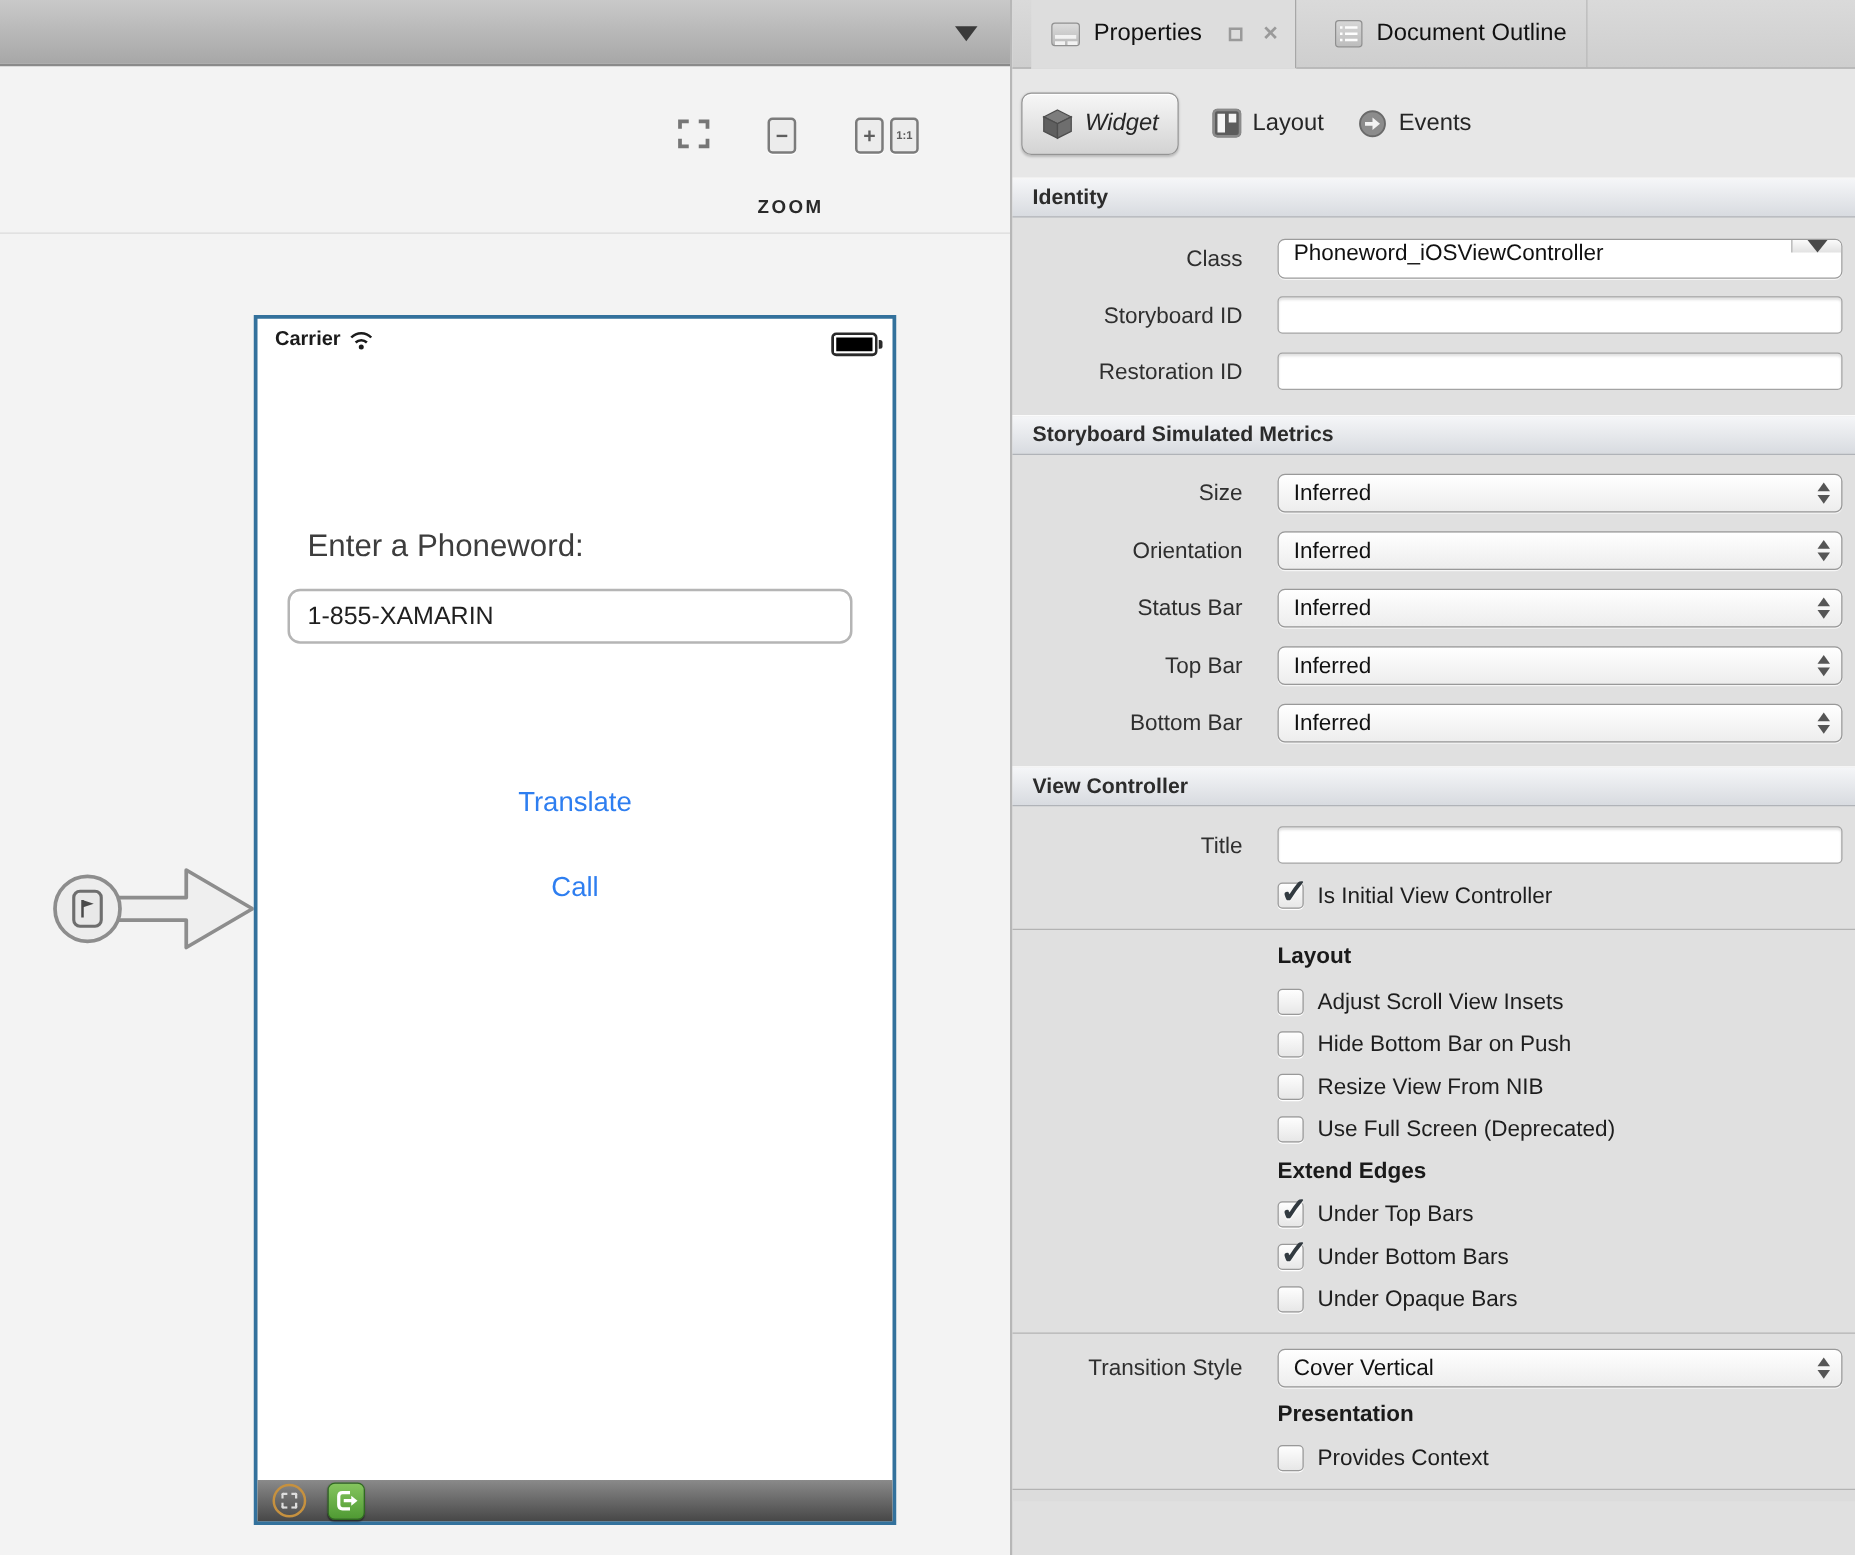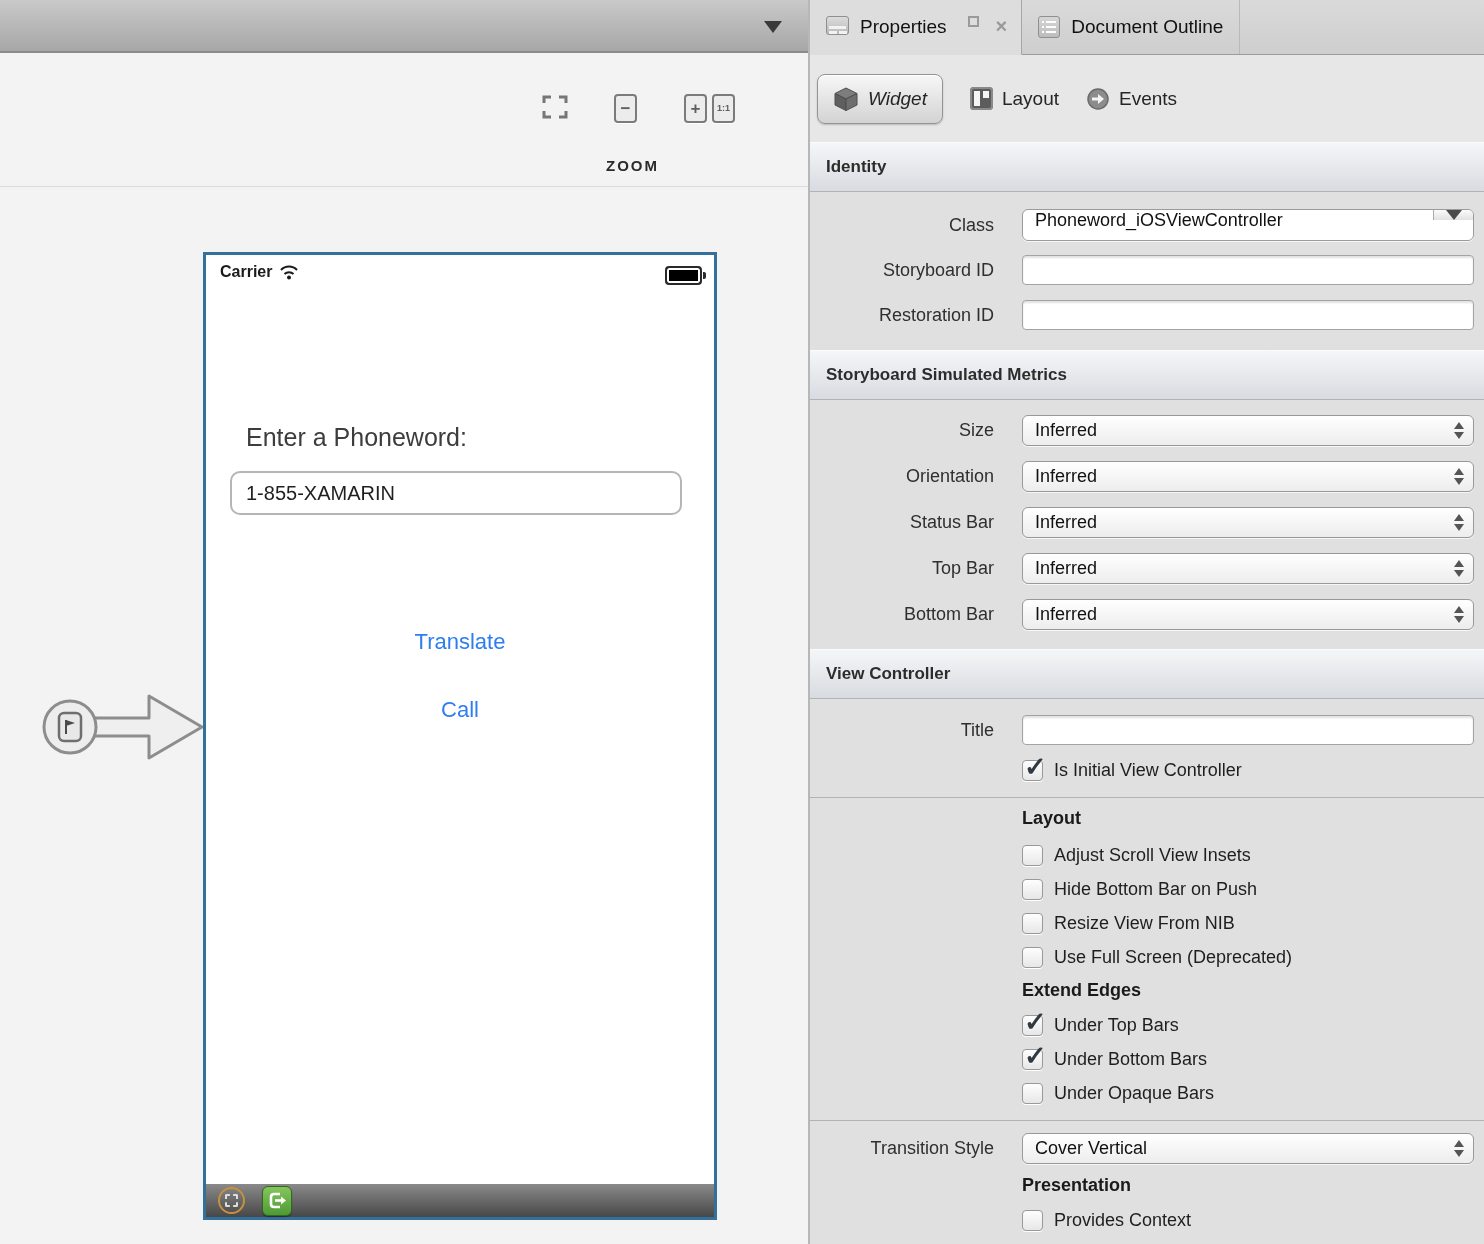--- a/index.html
+++ b/index.html
@@ -55,22 +55,22 @@
   .ring-icon .dash { width:13px; height:13px; border:2px dashed #dedede; border-radius:2px; }
   .exit-icon { width:30px; height:30px; border-radius:6px; border:1px solid #2f6b1f;
              background:linear-gradient(#85c55e,#4f9a33); display:flex; align-items:center;
              justify-content:center; cursor:pointer; box-shadow:0 1px 1px rgba(0,0,0,.4); }
 
   
   .right-panel { position:absolute; left:810px; top:0; width:674px; height:1244px; background:#e0e0e0; }
 
   .tabbar { height:55px; background:linear-gradient(#dadada,#cecece); border-bottom:1px solid #9c9c9c;
             display:flex; }
-  .tab { display:flex; gap:11px; padding:16px 16px; font-size:19px; color:#111;
-         cursor:pointer; }
+  .tab { display:flex; align-items:center; gap:11px; padding:16px 16px; font-size:19px; color:#111;
+         cursor:pointer;margin-left:15px; }
   .tab.active { background:#dddddd; border-right:1px solid #a7a7a7; margin-bottom:-1px;
          border-bottom:1px solid #dddddd; padding-right:14px; }
   .tab.inactive { border-right:1px solid #b9b9b9; }
   .props-icon { width:23px; height:19px; border:1px solid #8f8f8f; border-radius:3px;
          background:linear-gradient(#dcdcdc,#b9b9b9); position:relative; }
   .props-icon::before { content:""; position:absolute; left:2px; right:2px; top:9px; height:3px; background:#f2f2f2; }
   .props-icon::after  { content:""; position:absolute; left:2px; top:14px; width:8px; height:3px; background:#f2f2f2;
          box-shadow:10px 0 0 #f2f2f2; }
   .mini-square { width:11px; height:11px; border:2px solid #9a9a9a; margin-left:10px; cursor:pointer; }
   .mini-x { color:#9a9a9a; font-size:20px; font-weight:bold; line-height:1; margin-left:6px; cursor:pointer; }
@@ -84,21 +84,21 @@
   .moderow { height:87px; background:#e7e7e7; display:flex; align-items:center; padding-left:7px; gap:27px; }
   .widget-btn { display:flex; align-items:center; gap:9px; height:50px; padding:0 15px;
          border:1px solid #949494; border-radius:8px; background:linear-gradient(#f7f7f7,#d3d3d3);
          box-shadow:0 1px 2px rgba(0,0,0,.2), inset 0 1px 0 #fff; font-size:19px; cursor:pointer;font-style:italic; }
   .mode-item { display:flex; align-items:center; gap:9px; font-size:19px; cursor:pointer; }
   .layout-icon { width:23px; height:23px; border-radius:4px; background:#5c5c5c; position:relative;
          box-shadow:inset 0 0 0 2px #8a8a8a; }
   .layout-icon::before { content:""; position:absolute; left:4px; top:4px; bottom:4px; width:6px; background:#f5f5f5; }
   .layout-icon::after { content:""; position:absolute; right:4px; top:4px; width:6px; height:7px; background:#f5f5f5; }
 
-  .sec-header { height:50px; background:linear-gradient(#f5f6f8,#d8dbe0); border-top:1px solid #fbfbfb;
+  .sec-header { height:32px; background:linear-gradient(#f5f6f8,#d8dbe0); border-top:1px solid #fbfbfb;
          border-bottom:1px solid #b0b3b8; display:flex; align-items:center; padding-left:16px;
          font-weight:bold; font-size:17px; color:#2c2c2c; }
 
   .row { display:flex; align-items:center; height:30px; }
   .row-label { width:212px; text-align:right; padding-right:28px; font-size:18px; color:#2f2f2f; white-space:nowrap; }
   .tfield { flex:1; margin-right:10px; height:30px; border:1px solid #a3a3a3; border-radius:4px;
          background:#fff; box-shadow:inset 0 2px 2px rgba(0,0,0,.12); font-size:18px; color:#111;
          padding:0 10px; font-family:"Liberation Sans", sans-serif; outline:none; }
   .combo { flex:1; margin-right:10px; height:32px; border:1px solid #9b9b9b; border-radius:6px;
          background:#fff; display:flex; align-items:flex-start; overflow:hidden; cursor:pointer;

